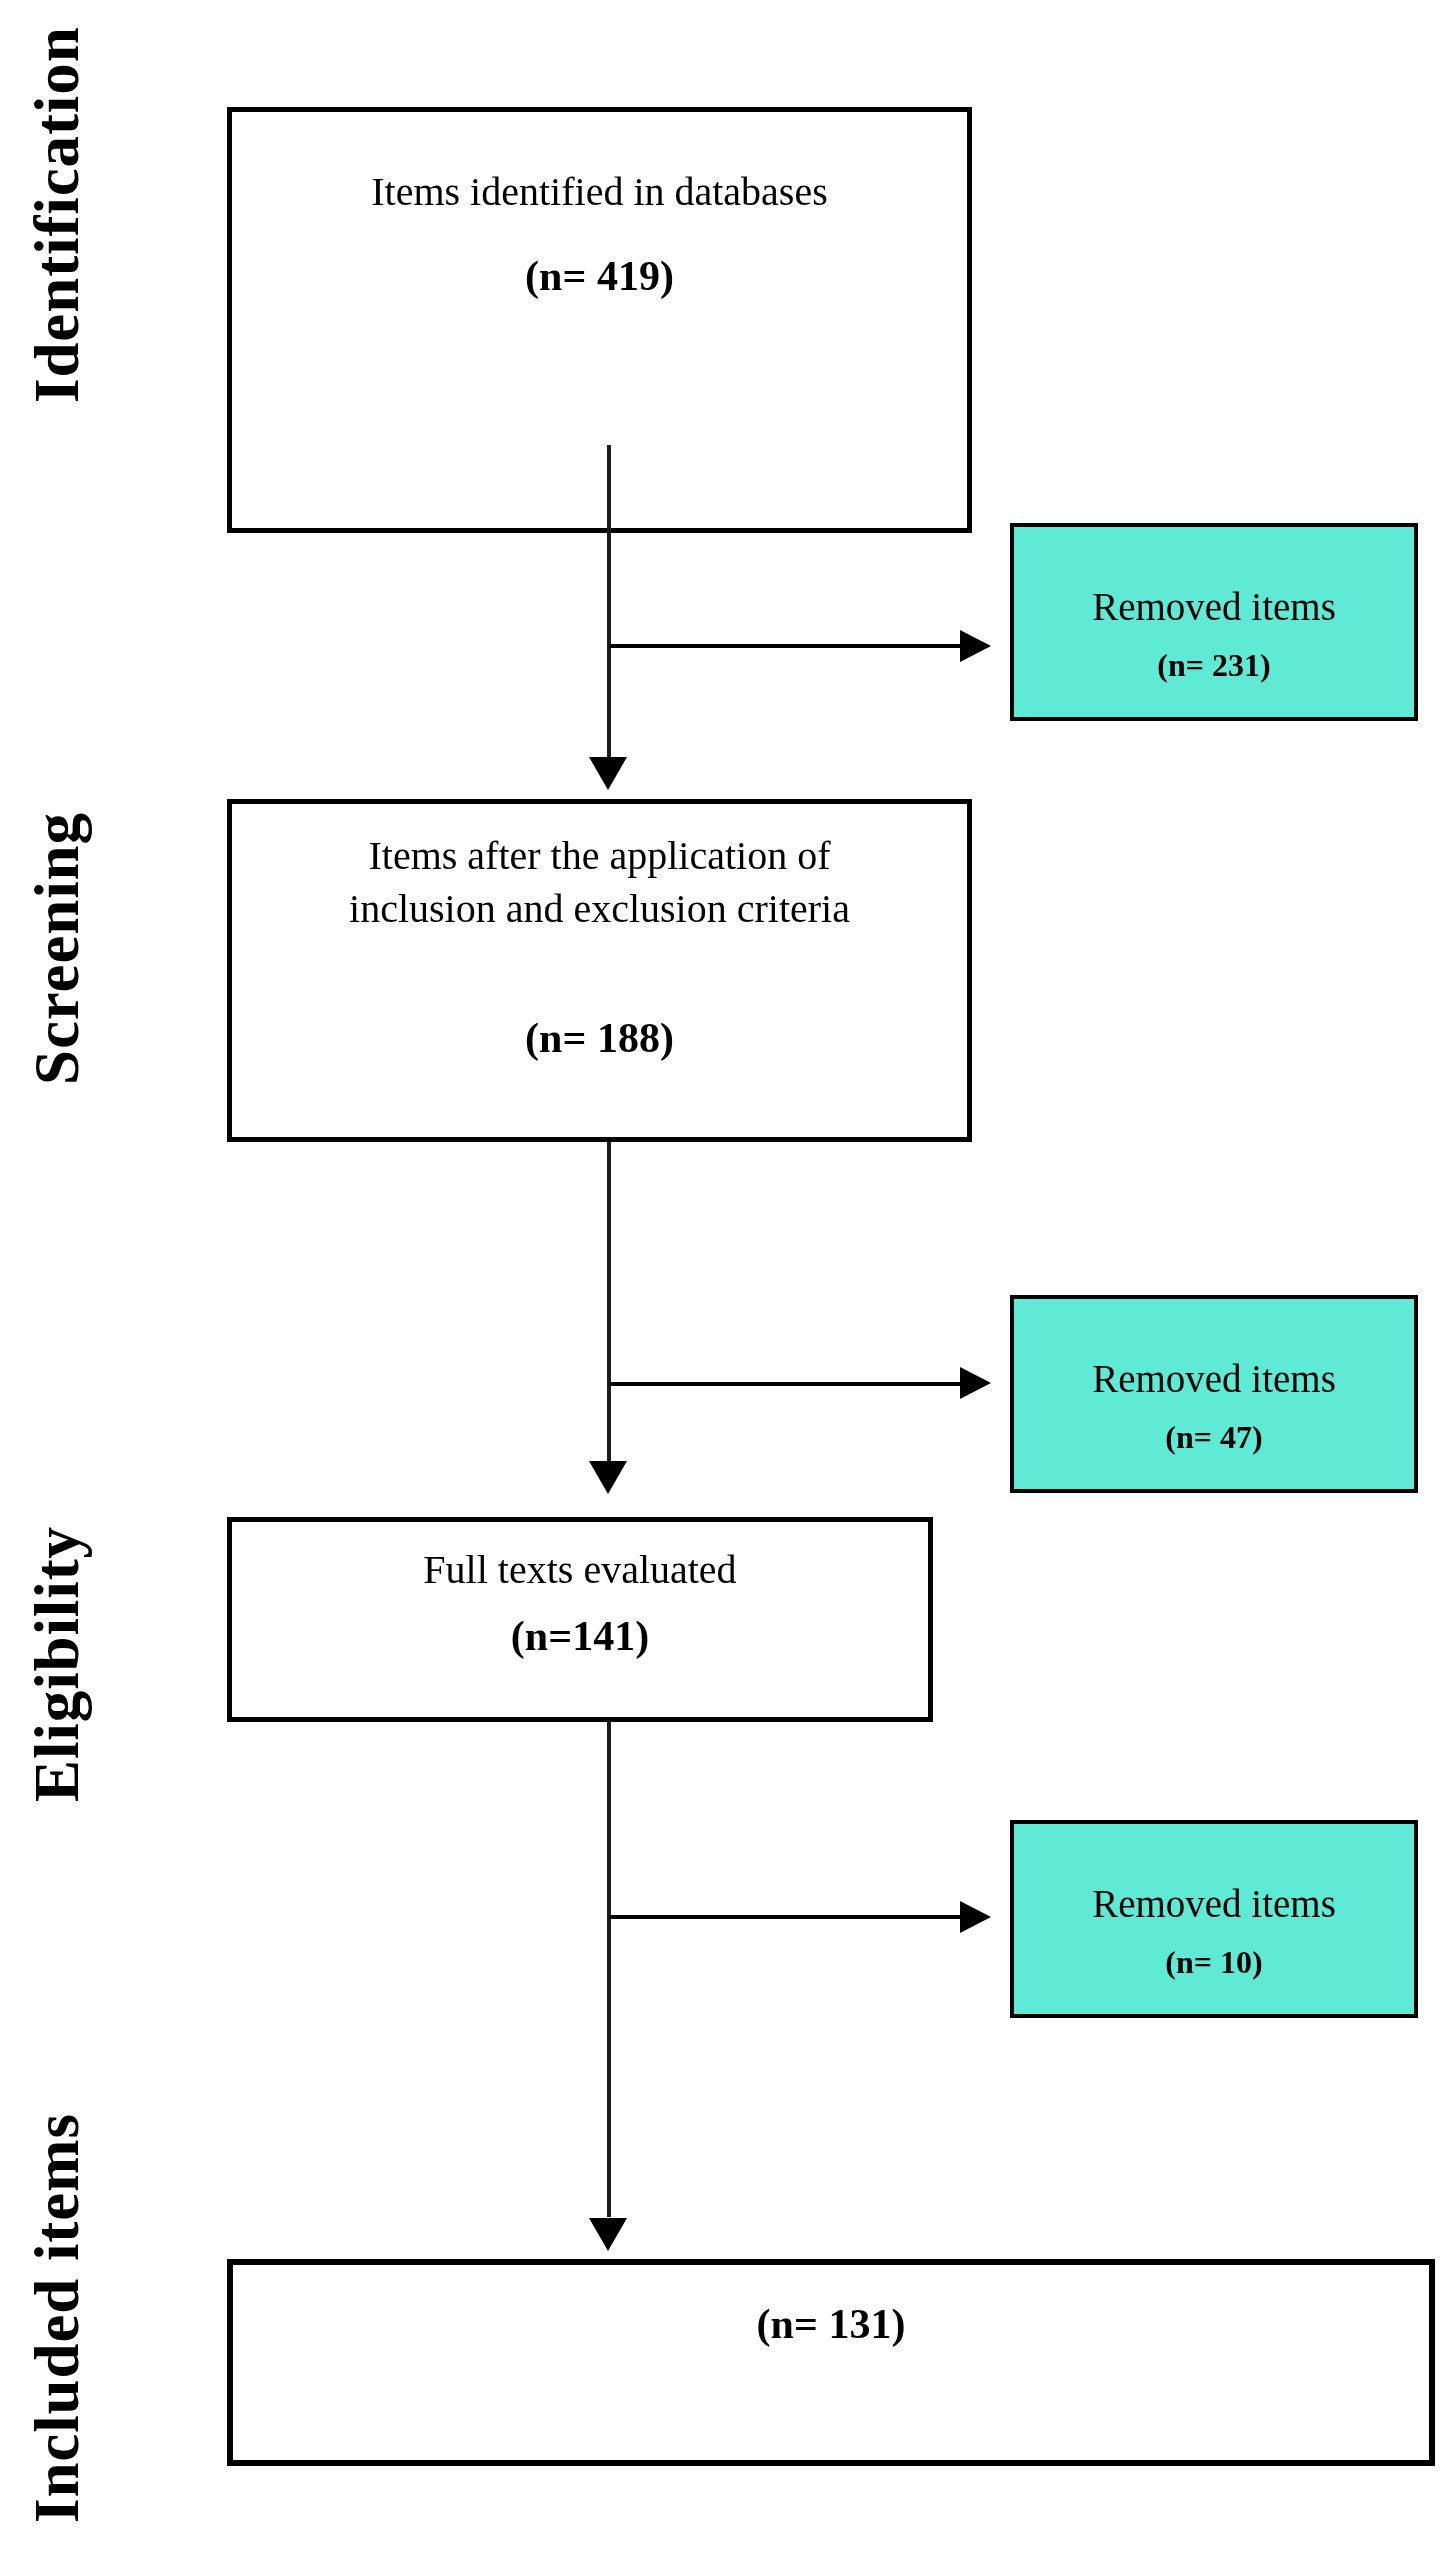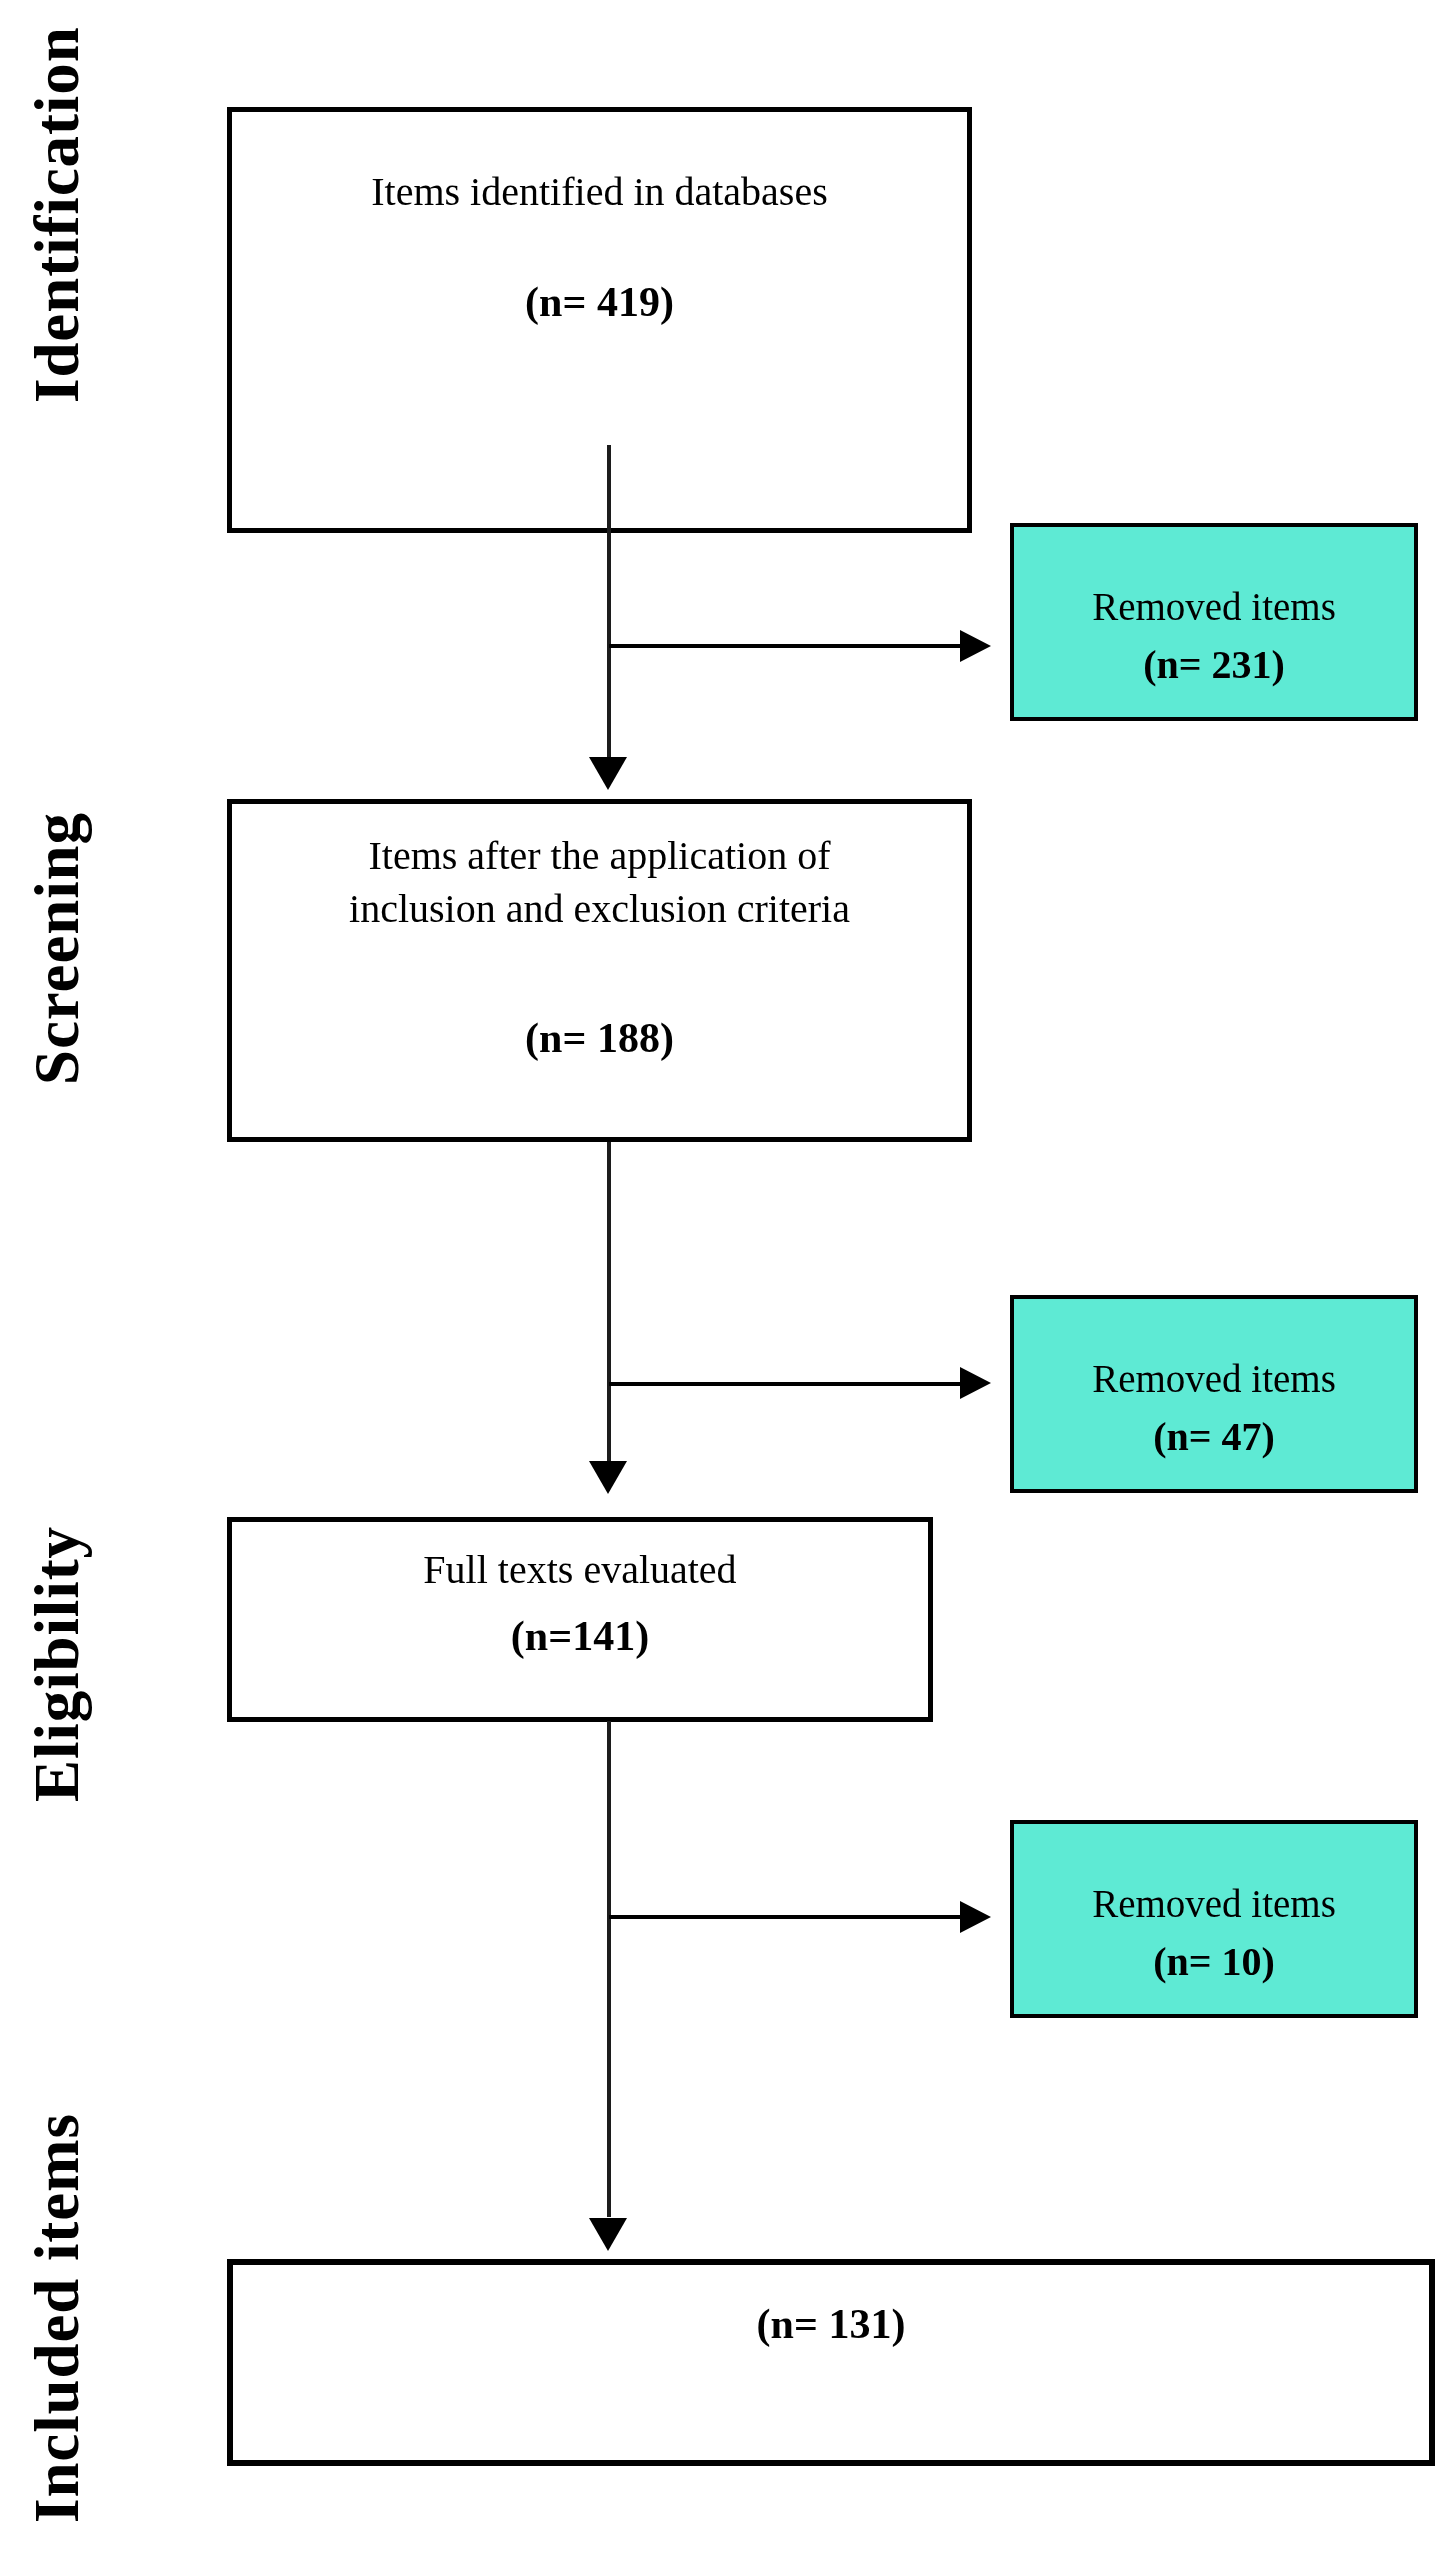--- a/index.html
+++ b/index.html
@@ -17,33 +17,33 @@
   .vlabel.identification{top:22px;height:386px;}
   .vlabel.screening{top:773px;height:351px;}
   .vlabel.eligibility{top:1504px;height:321px;}
   .vlabel.included{top:2090px;height:457px;}
   
   .box{position:absolute;box-sizing:border-box;background:#ffffff;border:5.3px solid #000;text-align:center;}
   .box .phrase{font-size:40px;line-height:53px;}
   .box .count{font-size:42px;font-weight:bold;line-height:53px;}
   .box1{left:227px;top:107px;width:745px;height:426px;}
   .box1 .phrase{margin-top:53px;}
-  .box1 .count{margin-top:58px;}
+  .box1 .count{margin-top:32px;}
   .box2{left:227px;top:799px;width:745px;height:343px;}
   .box2 .phrase{margin-top:24.6px;}
   .box2 .count{margin-top:77px;}
   .box3{left:227px;top:1517px;width:706px;height:205px;}
   .box3 .phrase{margin-top:21px;}
   .box3 .count{margin-top:14px;}
   .box4{left:227px;top:2259px;width:1208px;height:207px;border-width:6.1px;}
   .box4 .count{margin-top:33px;}
   .sidebox{position:absolute;left:1010px;width:408px;height:198px;box-sizing:border-box;
     background:#5eead4;border:4.4px solid #000;text-align:center;}
   .sidebox .phrase{font-size:39px;line-height:58px;margin-top:51px;}
-  .sidebox .count{font-size:40px;font-weight:bold;line-height:58px;}
+  .sidebox .count{font-size:32px;font-weight:bold;line-height:58px;}
   .sidebox.s1{top:523px;}
   .sidebox.s2{top:1295px;}
   .sidebox.s3{top:1820px;}
   
   .vline{position:absolute;left:607px;width:3.5px;background:#1c1c1c;}
   .v1{top:445px;height:312px;}
   .v2{top:1142px;height:319px;}
   .v3{top:1721px;height:496px;}
   .head-down{position:absolute;left:589px;width:0;height:0;
     border-left:19.3px solid transparent;border-right:19.3px solid transparent;border-top:33px solid #000;}

